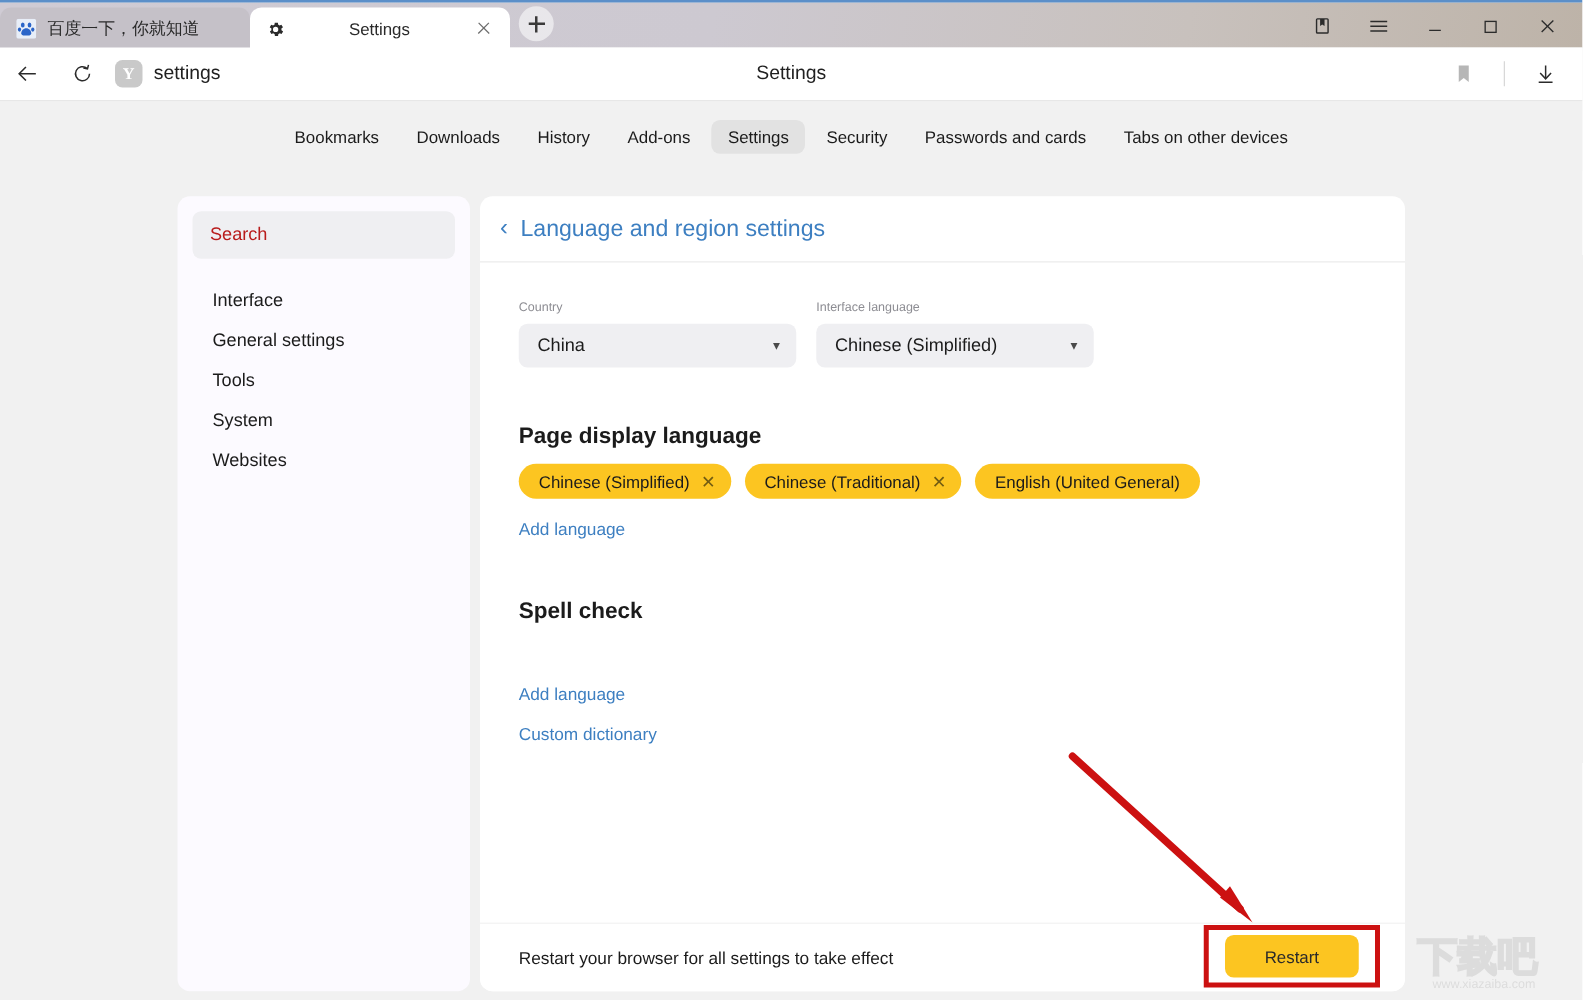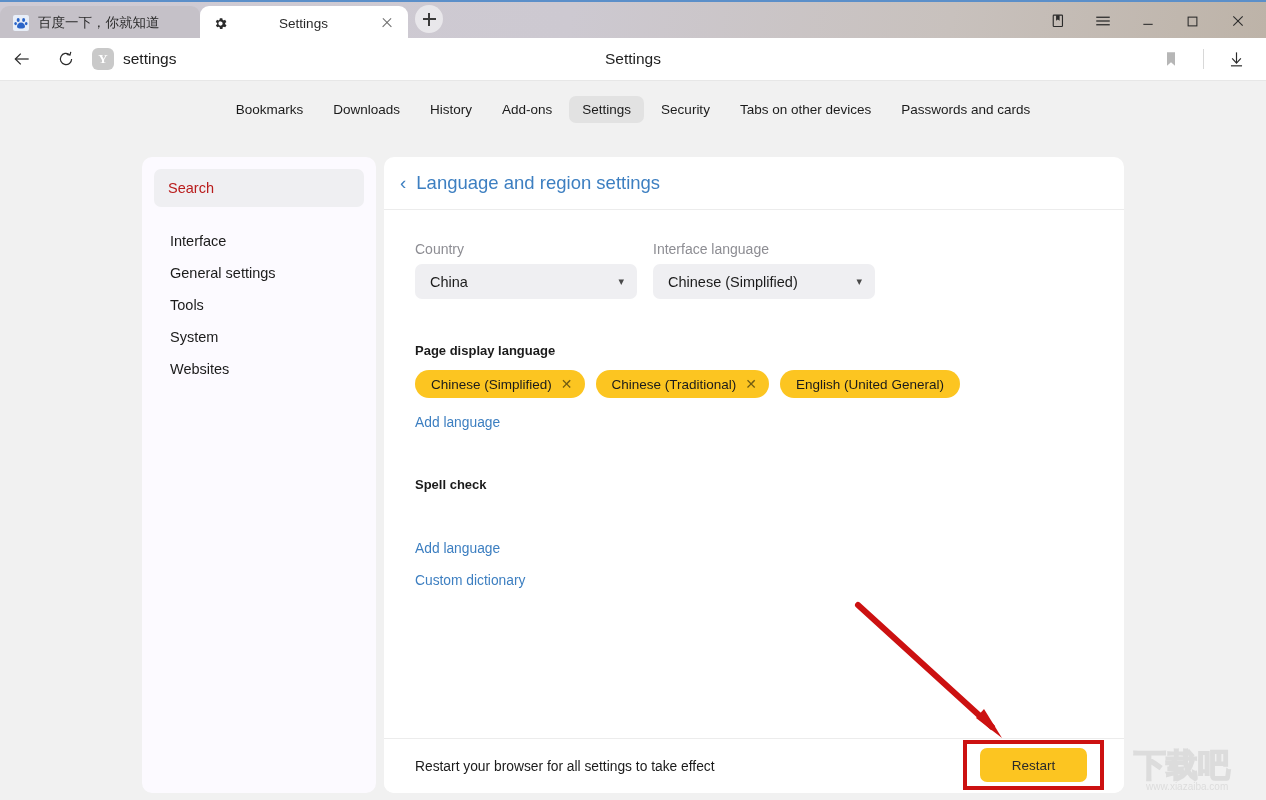--- a/index.html
+++ b/index.html
@@ -111,31 +111,31 @@
     height: 53px; display: flex; align-items: center; gap: 10px;
     padding-left: 16px; border-bottom: 1px solid #ececec;
   }
   .back-chevron { font-size: 19px; color: #3d7fc1; line-height: 1; margin-top:-2px;}
   .content-title { font-size: 18.5px; color: #3d7fc1; }
 
   .content-body { padding: 31px 31px 0 31px; position: relative; height: 529px; }
 
   .field-row { display: flex; gap: 16px; }
   .field { }
-  .field-label { font-size: 14px; color: #8d8d93; margin-bottom: 7px; }
+  .field-label { font-size: 10px; color: #8d8d93; margin-bottom: 7px; }
   .select {
     height: 35px; background: #efeff2; border-radius: 7px;
     display: flex; align-items: center; justify-content: space-between;
     padding: 0 13px 0 15px; font-size: 14.5px; color: #1b1b1b;
   }
   .select.country { width: 222px; }
   .select.iface { width: 222px; }
   .chev { color: #4a4a4a; font-size: 11px; }
 
-  .section-title { font-size: 13px; font-weight: bold; color: #1b1b1b; }
+  .section-title { font-size: 18px; font-weight: bold; color: #1b1b1b; }
   .chips { display: flex; gap: 11px; margin-top: 12px; }
   .chip {
     height: 28px; border-radius: 14px; background: #fcc521;
     display: flex; align-items: center; gap: 9px;
     padding: 0 16px; font-size: 13.5px; color: #1b1b1b; white-space: nowrap;
   }
   .chip-x { font-size: 14px; color: #5a4a10; opacity:.85; margin-right:-4px; }
   .linkish { font-size: 13.8px; color: #3d7fc1; }
 
   
@@ -268,22 +268,22 @@
   </div>
   <div class="toolbar-bottom-line"></div>
 
   <div class="navstrip">
     <div class="navtab">Bookmarks</div>
     <div class="navtab">Downloads</div>
     <div class="navtab">History</div>
     <div class="navtab">Add-ons</div>
     <div class="navtab active">Settings</div>
     <div class="navtab">Security</div>
+    <div class="navtab">Passwords and cards</div>
     <div class="navtab">Tabs on other devices</div>
-    <div class="navtab">Passwords and cards</div>
   </div>
 
   <div class="sidebar">
     <div class="search-wrap">
       <div class="search-field">Search</div>
     </div>
     <div class="side-list">
       <div class="side-item">Interface</div>
       <div class="side-item">General settings</div>
       <div class="side-item">Tools</div>

